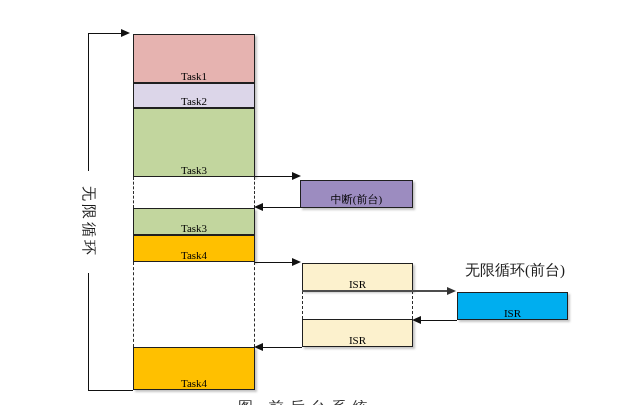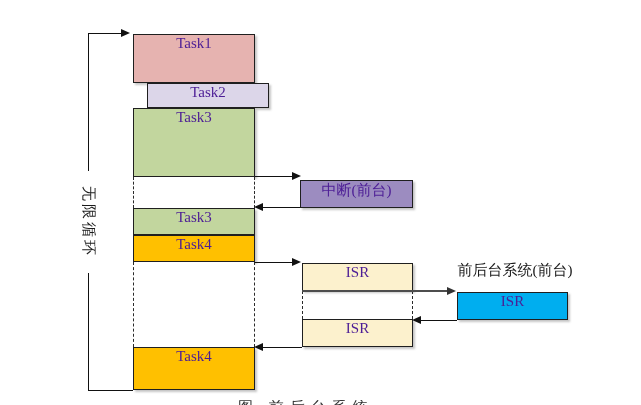--- a/index.html
+++ b/index.html
@@ -2,22 +2,22 @@
 <html><head>
 <meta charset="utf-8">
 <style>
   html,body{margin:0;padding:0;background:#fff;}
   #canvas{
     position:relative;width:641px;height:405px;background:#ffffff;
     font-family:"Liberation Serif","DejaVu Serif",serif;color:#1a1a1a;overflow:hidden;
   }
   .box{
     position:absolute;box-sizing:border-box;border:1.4px solid #1f1f1f;
-    display:flex;align-items:flex-start;justify-content:center;
-    font-size:15px;color:#4c1d95;box-shadow:2px 2px 2px rgba(90,90,90,0.35);
+    display:flex;align-items:flex-end;justify-content:center;
+    font-size:11px;color:#000000;box-shadow:2px 2px 2px rgba(90,90,90,0.35);
   }
   .gapbox{
     position:absolute;box-sizing:border-box;background:#fff;
     border-left:1.3px dashed #2a2a2a;border-right:1.3px dashed #2a2a2a;
   }
   .hline{position:absolute;height:0;border-top:1.4px solid #111;}
   .grayline{position:absolute;height:0;border-top:2px solid #4d4d4d;}
   .vline{position:absolute;width:0;border-left:1.6px solid #111;}
   .vdash{position:absolute;width:0;border-left:1.3px dashed #2a2a2a;}
   .arrow-right{position:absolute;width:0;height:0;
@@ -41,21 +41,21 @@
 
   <div class="vline" style="left:88px;top:33px;height:357px;"></div>
   <div class="hline" style="left:88px;top:33px;width:34px;"></div>
   <div class="arrow-right" style="left:121px;top:29.3px;"></div>
   <div class="hline" style="left:88px;top:390px;width:45px;"></div>
   <div class="vtext">无限循环</div>
 
   <div class="box" style="left: 133px; top: 34px; width: 122px; height: 49px; background: rgb(230, 179, 176);">
     <span>Task1</span>
   </div>
-  <div class="box" style="left: 133px; top: 83px; width: 122px; height: 25px; background: rgb(220, 214, 233); margin-left: 14px;">
+  <div class="box" style="left: 133px; top: 83px; width: 122px; height: 25px; background: rgb(220, 214, 233);">
     <span>Task2</span>
   </div>
   <div class="box" style="left: 133px; top: 108px; width: 122px; height: 69px; background: rgb(194, 214, 158);">
     <span>Task3</span>
   </div>
   <div class="gapbox" style="left:133px;top:177px;width:122px;height:31px;"></div>
   <div class="box" style="left: 133px; top: 208px; width: 122px; height: 27px; background: rgb(194, 214, 158);">
     <span>Task3</span>
   </div>
   <div class="box" style="left: 133px; top: 235px; width: 122px; height: 27px; background: rgb(255, 192, 0);">
@@ -72,21 +72,21 @@
 
   <div class="box" style="left: 302px; top: 263px; width: 111px; height: 28px; background: rgb(252, 241, 205);">
     <span>ISR</span>
   </div>
   <div class="vdash" style="left:302px;top:291px;height:28px;"></div>
   <div class="vdash" style="left:411.7px;top:291px;height:28px;"></div>
   <div class="box" style="left: 302px; top: 319px; width: 111px; height: 28px; background: rgb(252, 241, 205);">
     <span>ISR</span>
   </div>
 
-  <div class="lbl" style="left:440px;top:261px;width:150px;font-size:15px;">前后台系统(前台)</div>
+  <div class="lbl" style="left:440px;top:261px;width:150px;font-size:15px;">无限循环(前台)</div>
   <div class="box" style="left: 457px; top: 292px; width: 111px; height: 28px; background: rgb(0, 174, 239);">
     <span>ISR</span>
   </div>
 
   <div class="hline" style="left:255px;top:176px;width:38px;"></div>
   <div class="arrow-right" style="left:292px;top:172.3px;"></div>
 
   <div class="hline" style="left:262px;top:207px;width:38px;"></div>
   <div class="arrow-left" style="left:254px;top:203.3px;"></div>
 

